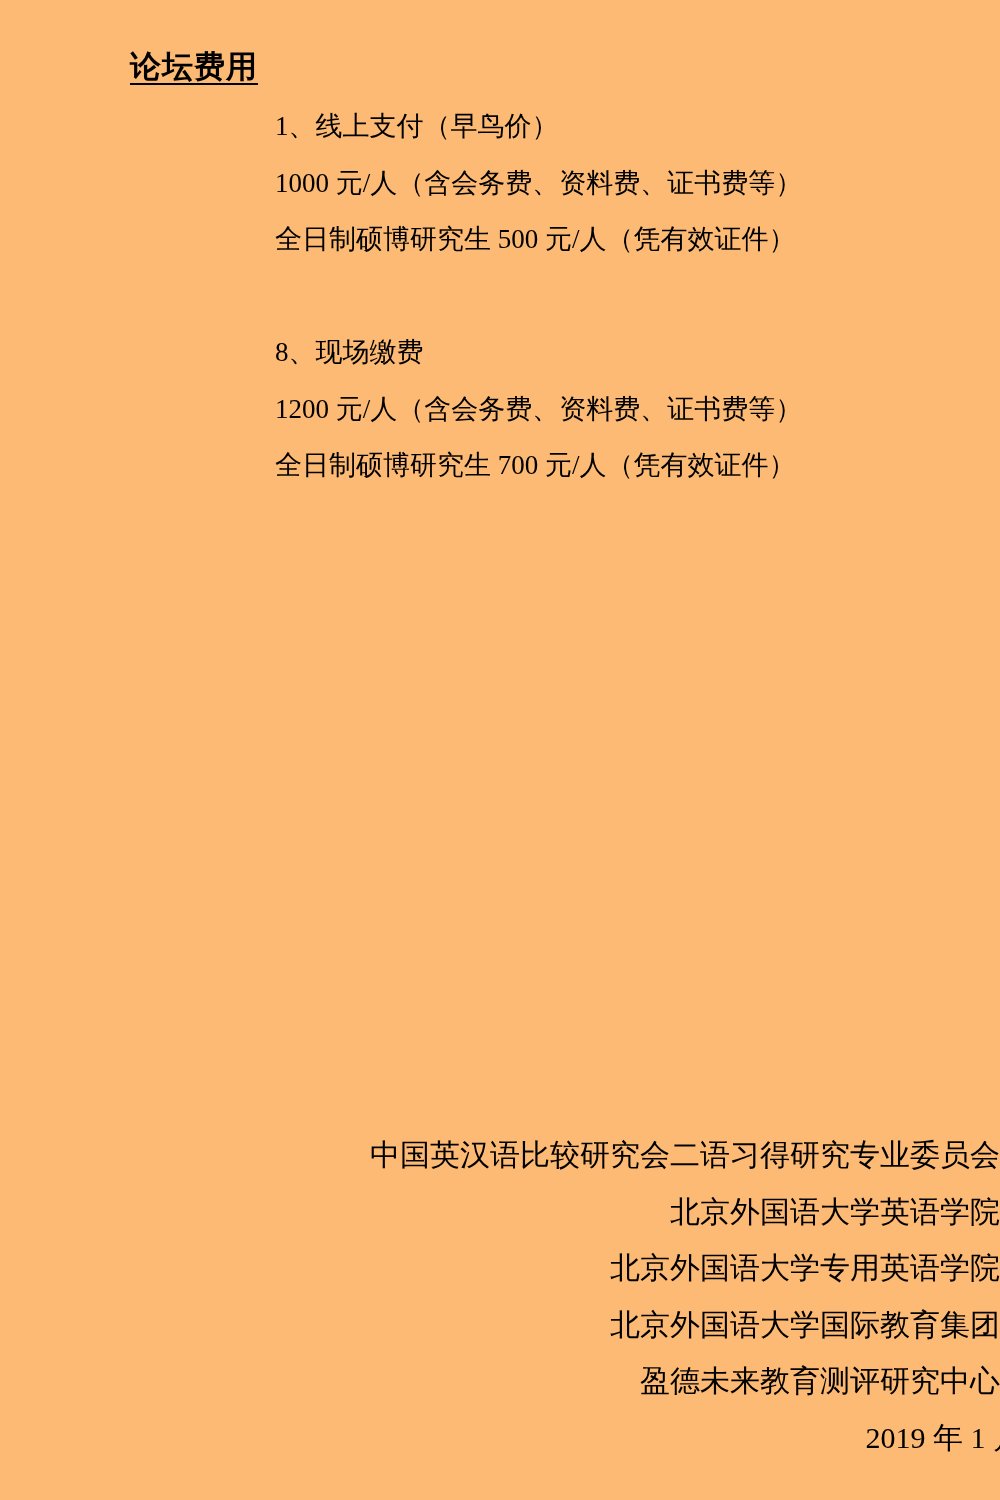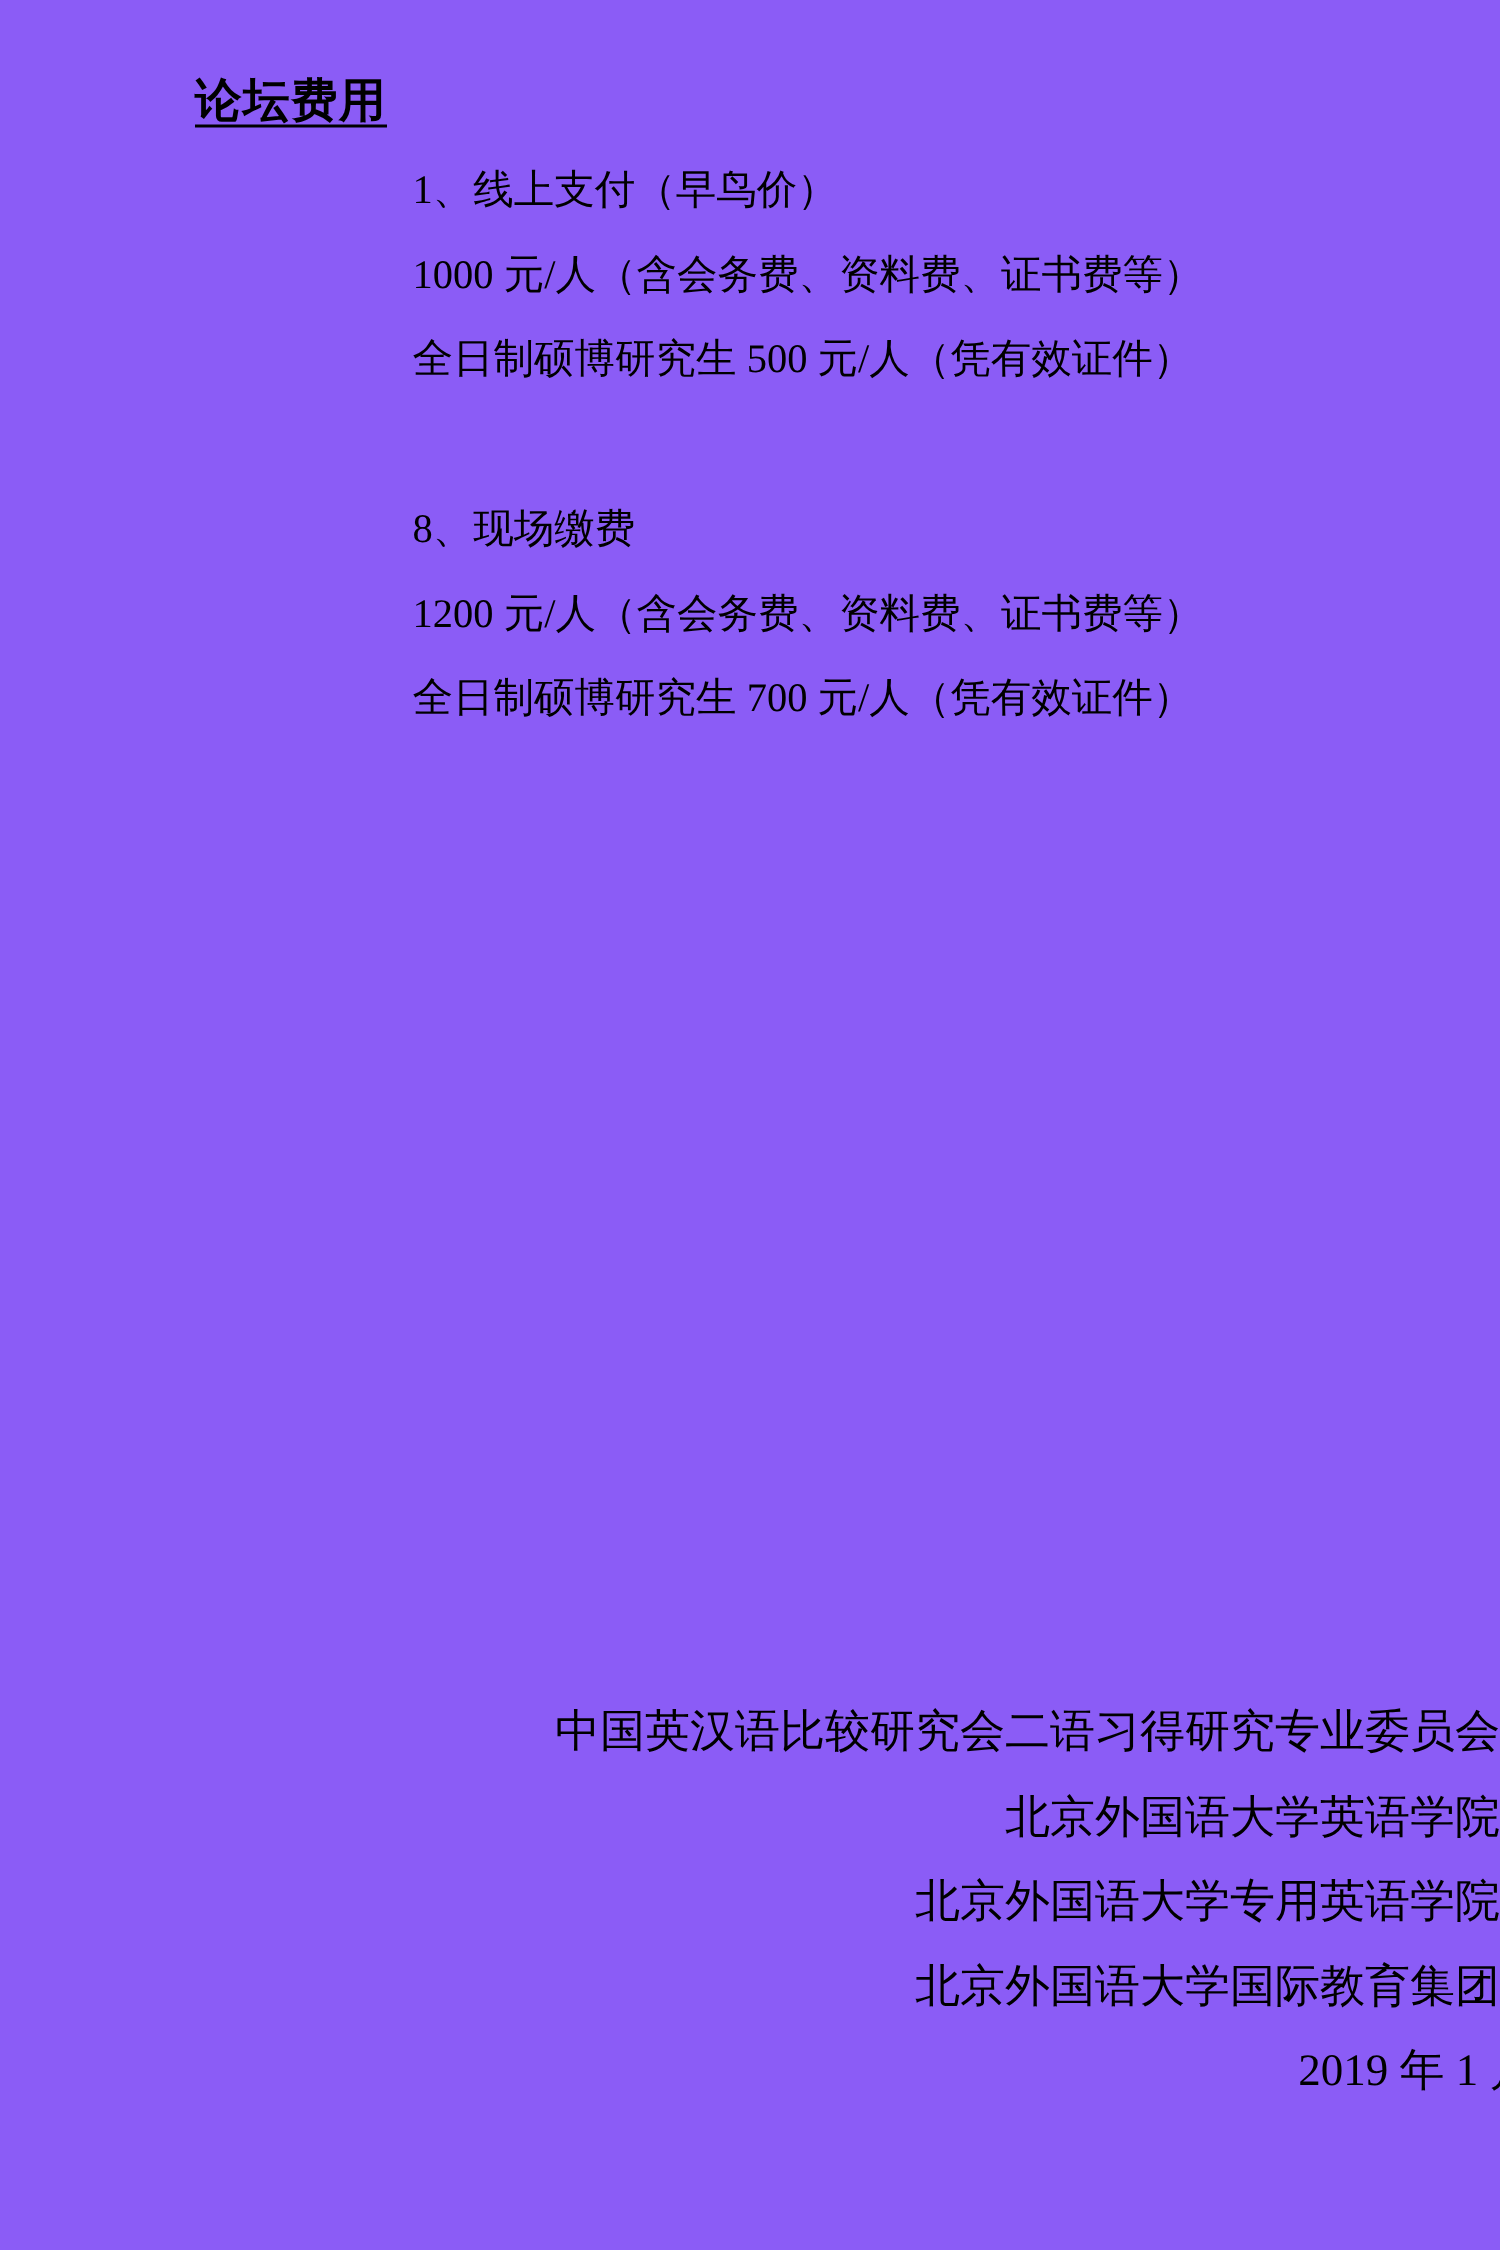--- a/index.html
+++ b/index.html
@@ -4,21 +4,21 @@
 <style>
   html, body {
     margin: 0;
     padding: 0;
     background: #ffffff;
   }
   .page {
     position: relative;
     width: 1000px;
     height: 1500px;
-    background: #8b5cf6;
+    background: #fdba74;
     color: #000000;
     font-family: "Liberation Serif", "DejaVu Serif", serif;
     overflow: hidden;
   }
   .doc-title {
     position: absolute;
     left: 130px;
     top: 46px;
     font-size: 31px;
     font-weight: bold;
@@ -77,16 +77,17 @@
     <div class="line">8、现场缴费</div>
     <div class="line">1200 元/人（含会务费、资料费、证书费等）</div>
     <div class="line">全日制硕博研究生 700 元/人（凭有效证件）</div>
   </div>
 
   <div class="signatures">
     <div class="line">中国英汉语比较研究会二语习得研究专业委员会</div>
     <div class="line">北京外国语大学英语学院</div>
     <div class="line">北京外国语大学专用英语学院</div>
     <div class="line">北京外国语大学国际教育集团</div>
+    <div class="line">盈德未来教育测评研究中心</div>
     <div class="line date-line">2019 年 1 月</div>
   </div>
 
 </div>
 
 </body></html>

